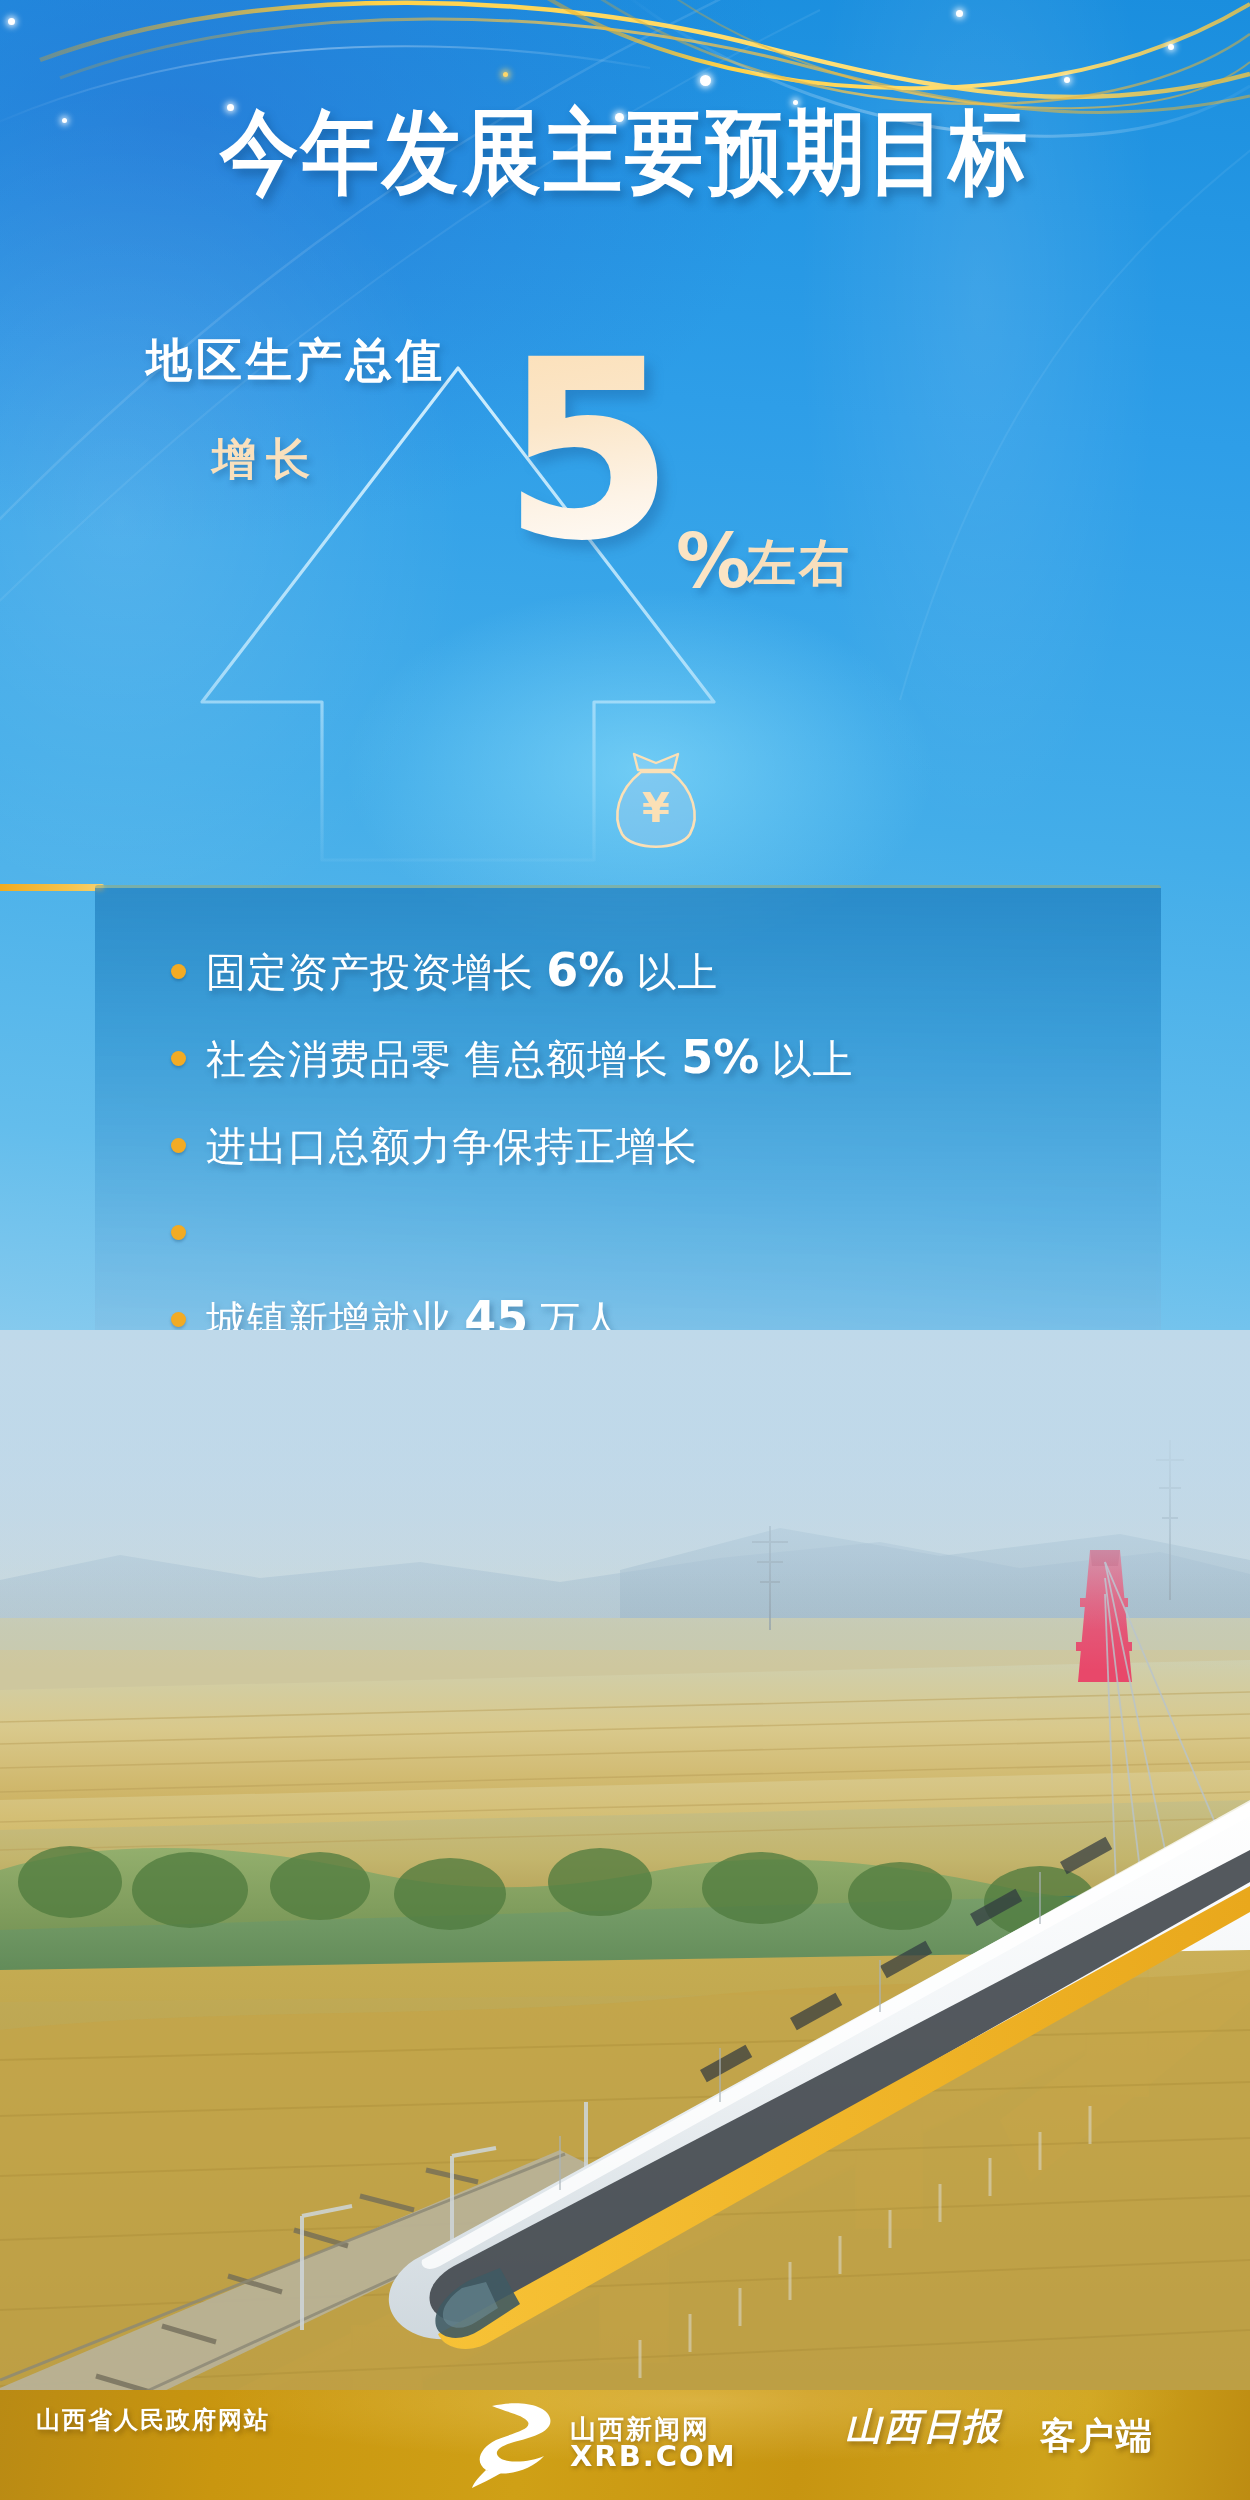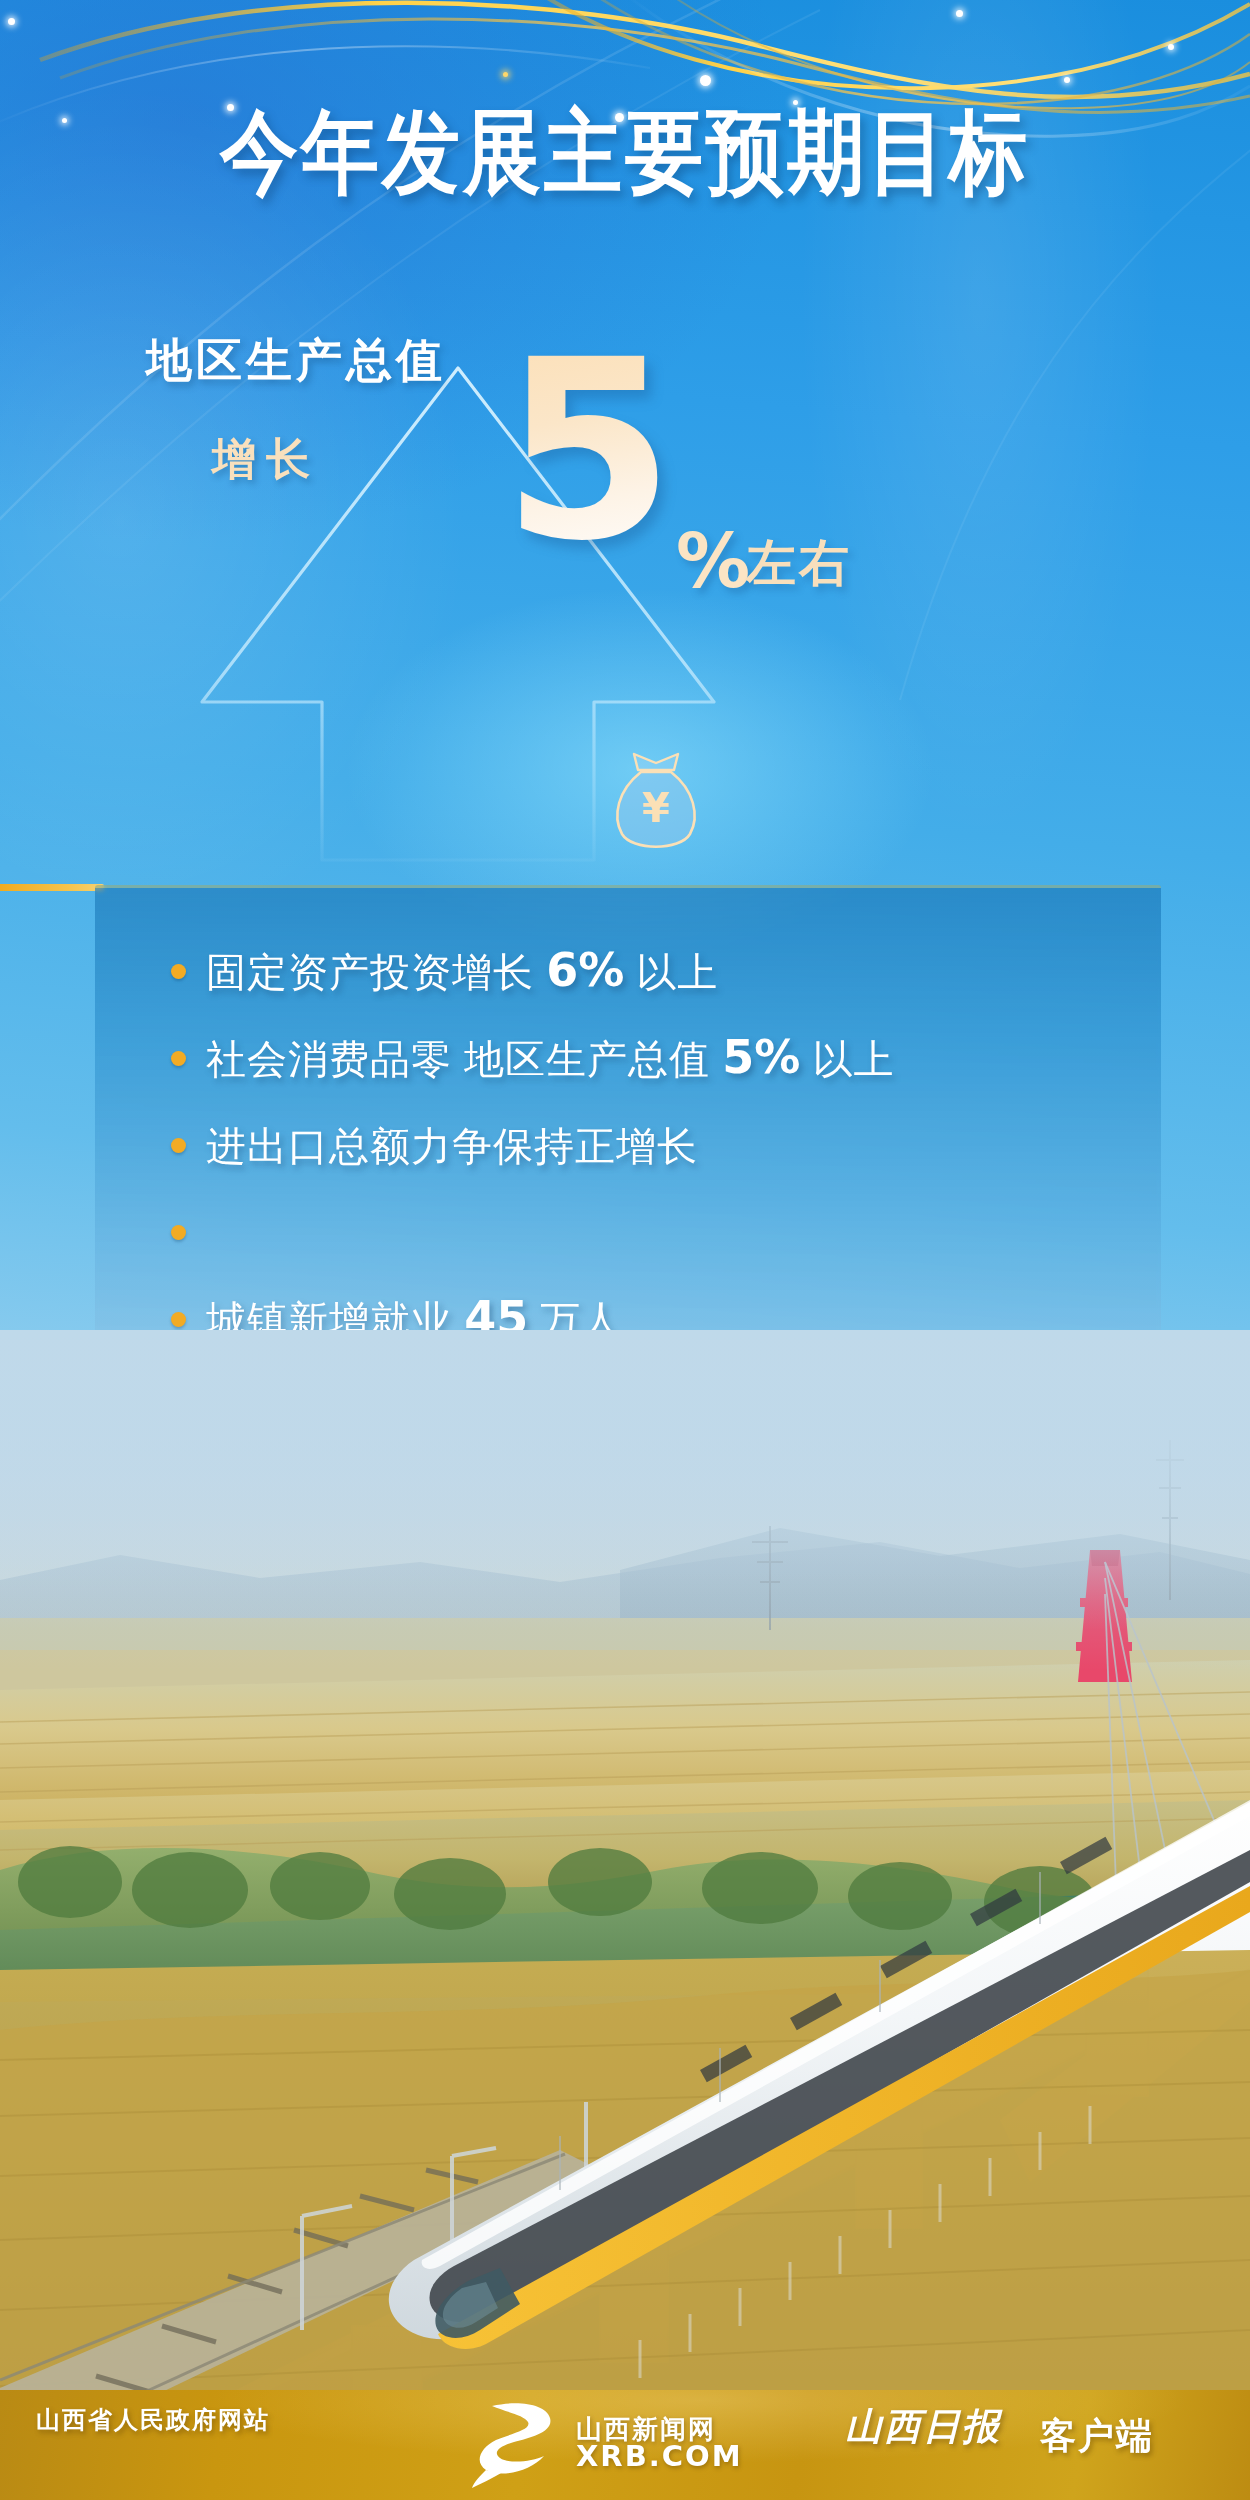--- a/index.html
+++ b/index.html
@@ -128,21 +128,21 @@
   }
   .footer-sheen{
     position:absolute; left:0; top:0; width:1250px; height:110px;
     background:radial-gradient(ellipse 700px 90px at 700px 10px, rgba(255,235,170,.30) 0%, rgba(255,235,170,0) 70%);
   }
   .f-gov{
     position:absolute; left:36px; top:14px;
     color:#fff; font-size:24px; font-weight:bold; letter-spacing:2px;
     text-shadow:2px 3px 5px rgba(90,60,0,.45);
   }
-  .f-logo{ position:absolute; left:470px; top:8px; display:flex; align-items:center; gap:20px; }
+  .f-logo{ position:absolute; left:470px; top:8px; display:flex; align-items:center; gap:14px; }
   .f-logo-txt{ display:flex; flex-direction:column; line-height:1.02; }
   .f-cn{ color:#fff; font-size:26px; font-weight:bold; letter-spacing:2px;
          text-shadow:1px 2px 4px rgba(90,60,0,.42); }
   .f-en{ color:#fff; font-size:29px; font-weight:bold; letter-spacing:2px;
          font-family:"DejaVu Sans","Liberation Sans",sans-serif;
          text-shadow:1px 2px 4px rgba(90,60,0,.42);text-align:center; }
   .f-paper{
     position:absolute; left:845px; top:12px;
     color:#fff; font-size:37px; font-weight:bold; letter-spacing:2px;
     font-style:italic; font-family:"Liberation Serif","DejaVu Serif",serif;
@@ -240,21 +240,21 @@
   <div class="panel">
     <div class="list">
 
       <div class="li">
         <span class="bullet"></span>
         <span class="litext"><span>固定资产投资增长 </span><b>6%</b><span> 以上</span></span>
       </div>
 
       <div class="li">
         <span class="bullet"></span>
-        <span class="litext"><span>社会消费品零 地区生产总值 </span><b>5%</b><span> 以上</span></span>
+        <span class="litext"><span>社会消费品零 售总额增长 </span><b>5%</b><span> 以上</span></span>
       </div>
 
       <div class="li">
         <span class="bullet"></span>
         <span class="litext"><span>进出口总额力争保持正增长</span><b></b><span></span></span>
       </div>
 
       <div class="li">
         <span class="bullet"></span>
       </div>

